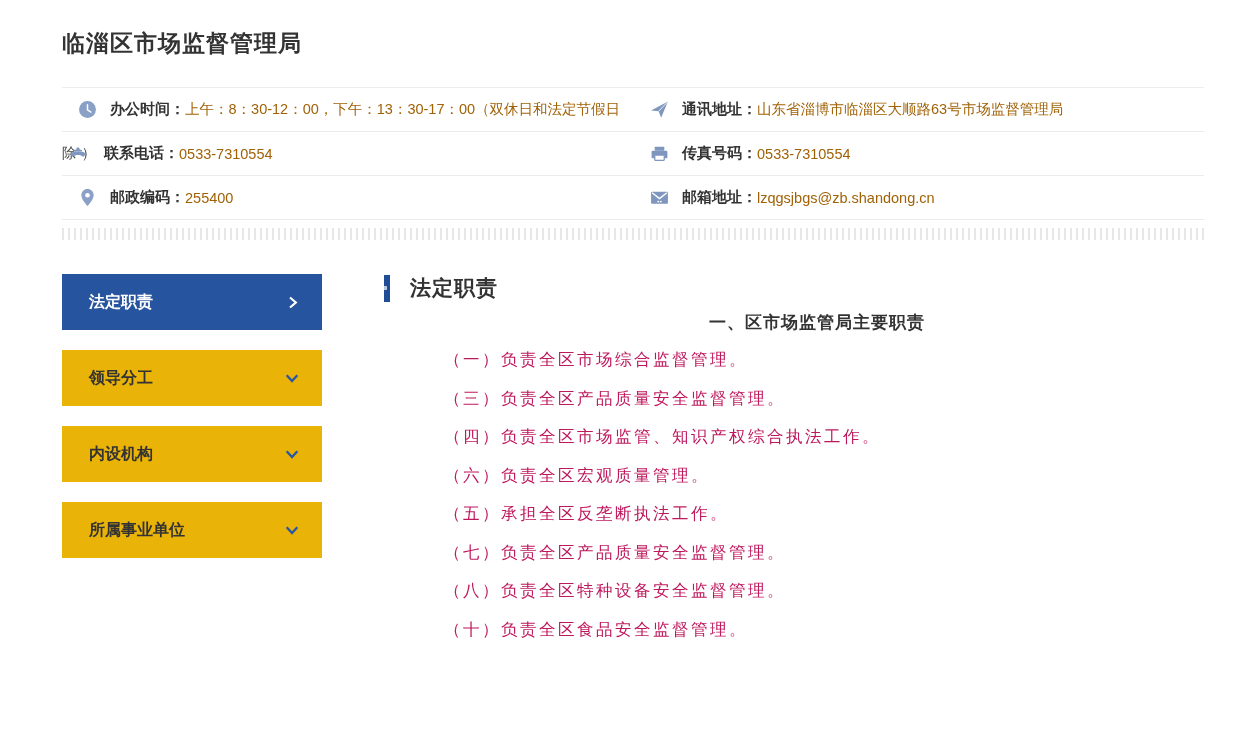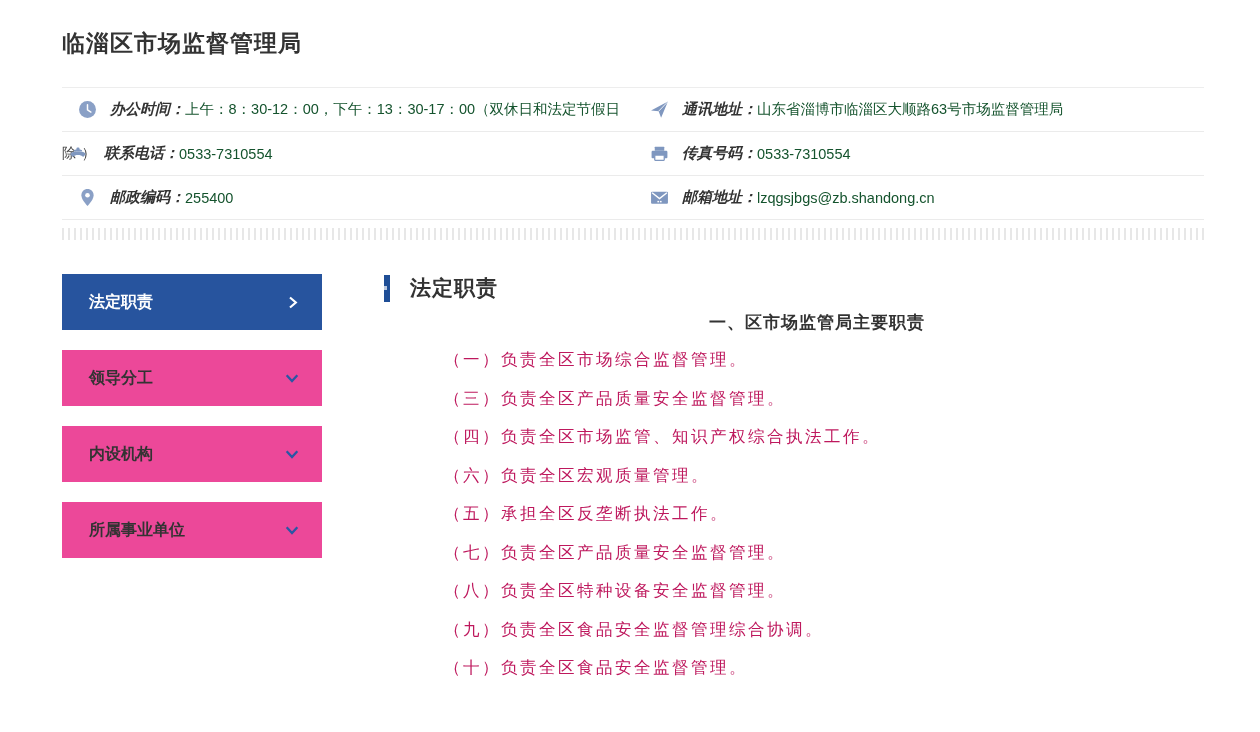--- a/index.html
+++ b/index.html
@@ -10,36 +10,36 @@
   
   .page-title { font-size:23px; font-weight:bold; color:#333; padding-top:28px; letter-spacing:1px; }
 
   
   .info { margin-top:28px; border-top:1px solid #ededed; }
   .info-row { display:flex; align-items:center; height:44px; border-bottom:1px solid #ebebeb; }
   .cell { display:flex; align-items:center; white-space:nowrap; overflow:visible; }
   .cell-left { width:588px; flex:none; padding-left:16px; }
   .cell-right { flex:1; }
   .cell svg { flex:none; margin-right:13px; }
-  .f-label { font-weight:bold; font-size:15px; color:#333;font-style:italic; }
-  .f-value { font-size:14.5px; color:#14532d; }
+  .f-label { font-weight:bold; font-size:15px; color:#333; }
+  .f-value { font-size:14.5px; color:#a16207; }
   .wrap-frag { font-size:14.5px; color:#3f3f3f; }
   .wrap-before { margin-left:-8px; margin-right:-9px; position:relative; z-index:0; }
   .wrap-after { margin-left:-6px; margin-right:8px; }
   .cell-phone { padding-left:8px; }
   .cell-phone svg { margin-right:0; position:relative; z-index:1; }
 
   
   .stripe-band { margin-top:8px; height:12px;
     background:repeating-linear-gradient(to right,#e7e7e7 0,#e7e7e7 2px,#fff 2px,#fff 6px); }
 
   
   .main { display:flex; margin-top:34px; }
   .sidebar { width:260px; flex:none; margin-right:62px; }
-  .side-item { height:56px; margin-bottom:20px; background:#ec4899; color:#333;
+  .side-item { height:56px; margin-bottom:20px; background:#eab308; color:#333;
     display:flex; align-items:center; justify-content:space-between;
     padding:0 22px 0 27px; font-size:16px; font-weight:bold; cursor:pointer; }
   .side-item .chev { color:#2a57a4; display:flex; }
   .side-item.active { background:#27549e; color:#fff; }
   .side-item.active .chev { color:#fff; }
 
   .content { flex:1; }
   .content-header { display:flex; align-items:center; }
   .marker { width:6px; height:27px; background:#1f4e96; position:relative; flex:none; }
   .marker::after { content:""; position:absolute; left:0; top:11px; width:3px; height:4px; background:#bac8df; }
@@ -169,19 +169,18 @@
       </div>
       <h3 class="subtitle">一、区市场监管局主要职责</h3>
       <ul class="duty-list">
         <li class="duty-item">（一）负责全区市场综合监督管理。</li>
         <li class="duty-item">（三）负责全区产品质量安全监督管理。</li>
         <li class="duty-item">（四）负责全区市场监管、知识产权综合执法工作。</li>
         <li class="duty-item">（六）负责全区宏观质量管理。</li>
         <li class="duty-item">（五）承担全区反垄断执法工作。</li>
         <li class="duty-item">（七）负责全区产品质量安全监督管理。</li>
         <li class="duty-item">（八）负责全区特种设备安全监督管理。</li>
-        <li class="duty-item">（九）负责全区食品安全监督管理综合协调。</li>
         <li class="duty-item">（十）负责全区食品安全监督管理。</li>
       </ul>
     </section>
 
   </div>
 </div>
 
 </body></html>

